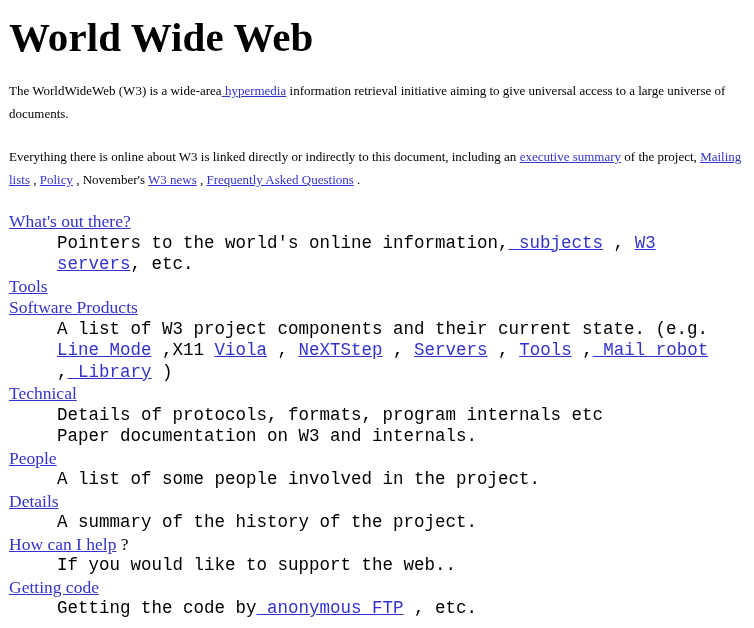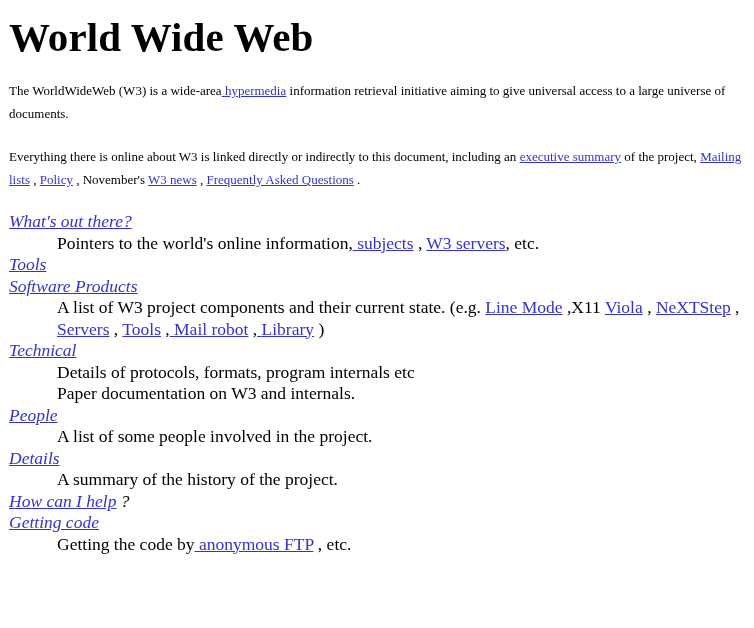--- a/index.html
+++ b/index.html
@@ -37,25 +37,25 @@
   }
   dl.index {
     margin: 0;
     padding: 0;
     font-size: 17.5px;
     line-height: 21.5px;
   }
   dl.index dt {
     margin: 0;
     padding: 0;
-    font-style: italic;
   }
   dl.index dd {
     margin: 0 0 0 48px;
     padding: 0;
+    font-family: Liberation Mono, monospace;
   }
   a.lnk {
     color: #3333cc;
     text-decoration: underline;
     cursor: pointer;
   }
   
   .sp-before::before { content: "\00a0"; }
 </style>
 </head>
@@ -76,17 +76,18 @@
       <dt><a class="lnk" href="#">Software Products</a></dt>
       <dd><span>A list of W3 project components and their current state. (e.g. </span><a class="lnk" href="#">Line Mode</a><span> ,X11 </span><a class="lnk" href="#">Viola</a><span> , </span><a class="lnk" href="#">NeXTStep</a><span> , </span><a class="lnk" href="#">Servers</a><span> , </span><a class="lnk" href="#">Tools</a><span> ,</span><a class="lnk sp-before" href="#">Mail robot</a><span> ,</span><a class="lnk sp-before" href="#">Library</a><span> )</span></dd>
       <dt><a class="lnk" href="#">Technical</a></dt>
       <dd><span>Details of protocols, formats, program internals etc</span></dd>
       <dd><span>Paper documentation on W3 and internals.</span></dd>
       <dt><a class="lnk" href="#">People</a></dt>
       <dd><span>A list of some people involved in the project.</span></dd>
       <dt><a class="lnk" href="#">Details</a></dt>
       <dd><span>A summary of the history of the project.</span></dd>
       <dt><a class="lnk" href="#">How can I help</a><span> ?</span></dt>
+      <dd><span>If you would like to support the web..</span></dd>
       <dt><a class="lnk" href="#">Getting code</a></dt>
       <dd><span>Getting the code by</span><a class="lnk sp-before" href="#">anonymous FTP</a><span> , etc.</span></dd>
     </dl>
 
 </div>
 
 </body></html>

